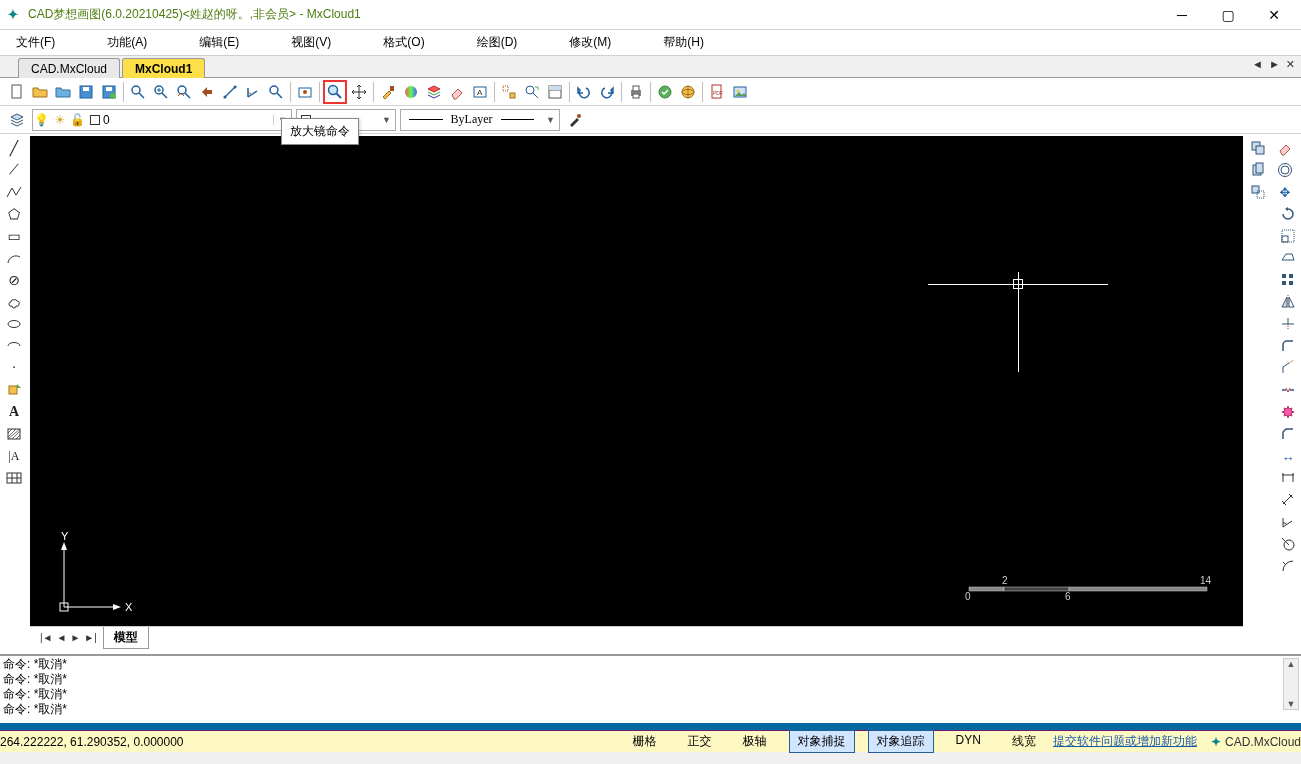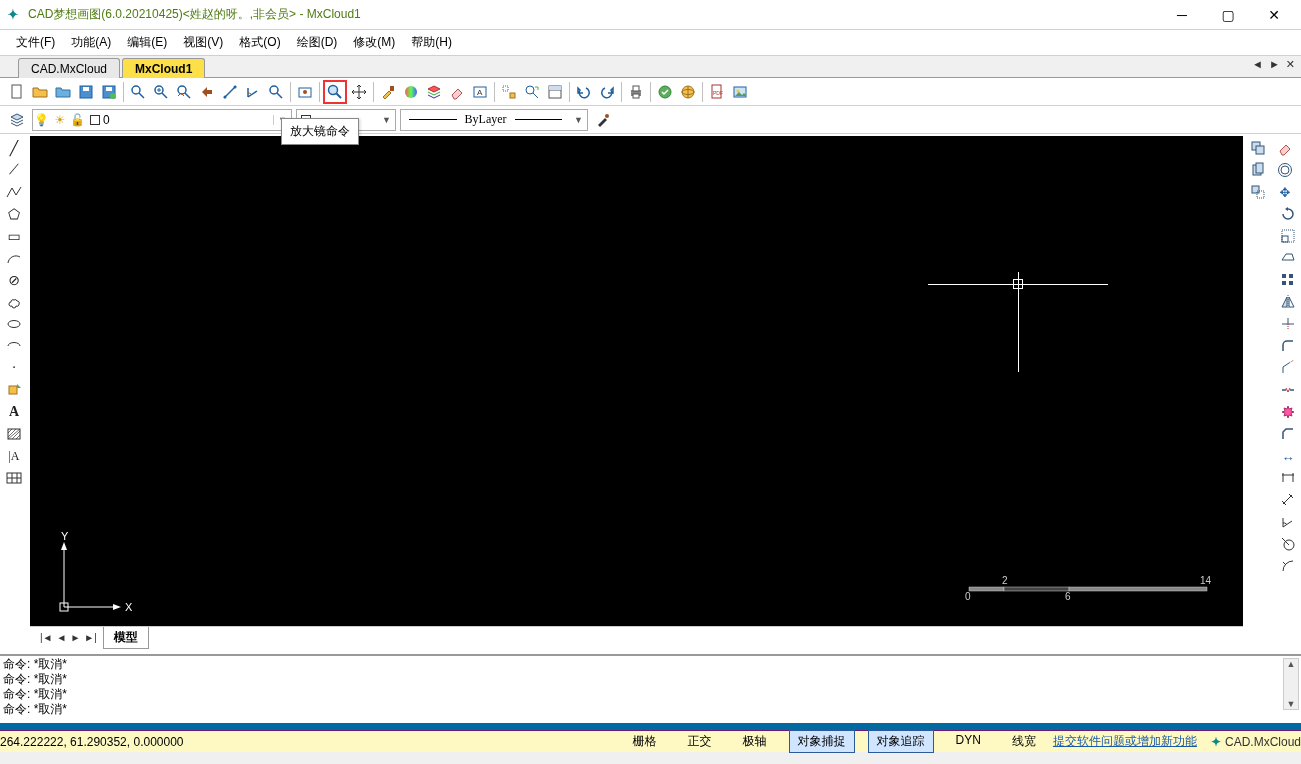--- a/index.html
+++ b/index.html
@@ -6,21 +6,21 @@
 body { width: 1301px; height: 764px; background: #f0f0f0; overflow: hidden; position: relative; font-size: 12px; }
 
 
 .title-bar { height: 30px; background: #fff; display: flex; align-items: center; padding: 0 4px; border-bottom: 1px solid #d0d0d0; }
 .title-bar .app-icon { width: 18px; height: 18px; margin-right: 6px; display: flex; align-items: center; justify-content: center; color: #0a8a8a; font-weight: bold; font-size: 13px;}
 .title-bar .title-text { flex: 1; font-size: 12px; color: #4d7c0f; }
 .title-bar .win-controls { display: flex; gap: 0; }
 .title-bar .win-btn { width: 46px; height: 30px; display: flex; align-items: center; justify-content: center; cursor: pointer; font-size: 14px; }
 
 
-.menu-bar { height: 26px; background: #fff; display: flex; align-items: center; padding: 0 8px; border-bottom: 1px solid #d0d0d0; }
+.menu-bar { height: 26px; background: #fff; display: flex; align-items: center; padding: 0 8px; border-bottom: 1px solid #d0d0d0; gap: 36px; }
 .menu-item { padding: 3px 8px; font-size: 12px; cursor: pointer; }
 
 
 .doc-tabs-row { height: 22px; background: #f0f0f0; display: flex; align-items: flex-end; padding-left: 18px; border-bottom: 1px solid #999; position: relative;}
 .doc-tab { padding: 3px 12px 2px 12px; font-size: 12px; background: #e8e8e8; border: 1px solid #999; border-bottom: none; border-radius: 3px 3px 0 0; margin-right: 2px; cursor: pointer; position: relative; top: 1px;}
 .doc-tab.active { background: #fde047; font-weight: bold; z-index: 2; }
 .doc-tabs-nav { position: absolute; right: 4px; top: 2px; display: flex; gap: 2px; font-size: 11px; color: #333;}
 .doc-tabs-nav span { cursor: pointer; padding: 0 2px;}
 
 
@@ -33,21 +33,21 @@
 .highlight-red { border: 2px solid #e33 !important; padding: 2px; height: auto; width: auto;}
 
 
 .prop-bar { height: 28px; background: #fff; display: flex; align-items: center; padding: 2px 6px; border-bottom: 1px solid #d0d0d0; gap: 4px; }
 .layer-combo { display: flex; align-items: center; border: 1px solid #aaa; height: 22px; width: 260px; background: #fff; font-size: 12px; position: relative;}
 .layer-combo .ic { width: 18px; text-align: center; font-size: 12px;}
 .layer-combo .sq { width: 10px; height: 10px; border: 1px solid #333; display: inline-block; margin: 0 3px;}
 .layer-combo .dd { margin-left: auto; padding: 0 4px; border-left: 1px solid #ccc; cursor: pointer; font-size: 9px; color: #555;}
 .color-combo { display: flex; align-items: center; border: 1px solid #aaa; height: 22px; width: 100px; background: #fff; font-size: 12px;}
 .color-combo .dd { margin-left: auto; padding: 0 4px; font-size: 9px; color: #555;}
-.lt-combo { display: flex; align-items: center; justify-content: center; border: 1px solid #aaa; height: 22px; width: 188px; background: #fff; font-size: 12px; position: relative;}
+.lt-combo { display: flex; align-items: center; justify-content: center; border: 1px solid #aaa; height: 22px; width: 160px; background: #fff; font-size: 12px; position: relative;}
 .lt-combo .line-prev { flex: 1; border-top: 1px solid #000; margin: 0 8px;}
 .lt-combo .dd { padding: 0 4px; font-size: 9px; color: #555;}
 
 
 .tooltip-box { position: absolute; left: 281px; top: 118px; background: #fff; border: 1px solid #888; padding: 4px 8px; font-size: 12px; z-index: 100; box-shadow: 1px 1px 3px rgba(0,0,0,.2);}
 
 
 .work-row { display: flex; height: 520px; background: #fff;}
 .left-tools { width: 28px; background: #fff; display: flex; flex-direction: column; align-items: center; padding-top: 4px; gap: 2px;}
 .left-tools .lt-btn { width: 22px; height: 20px; display: flex; align-items: center; justify-content: center; cursor: pointer; font-family: serif; font-size: 14px; color: #222;}

